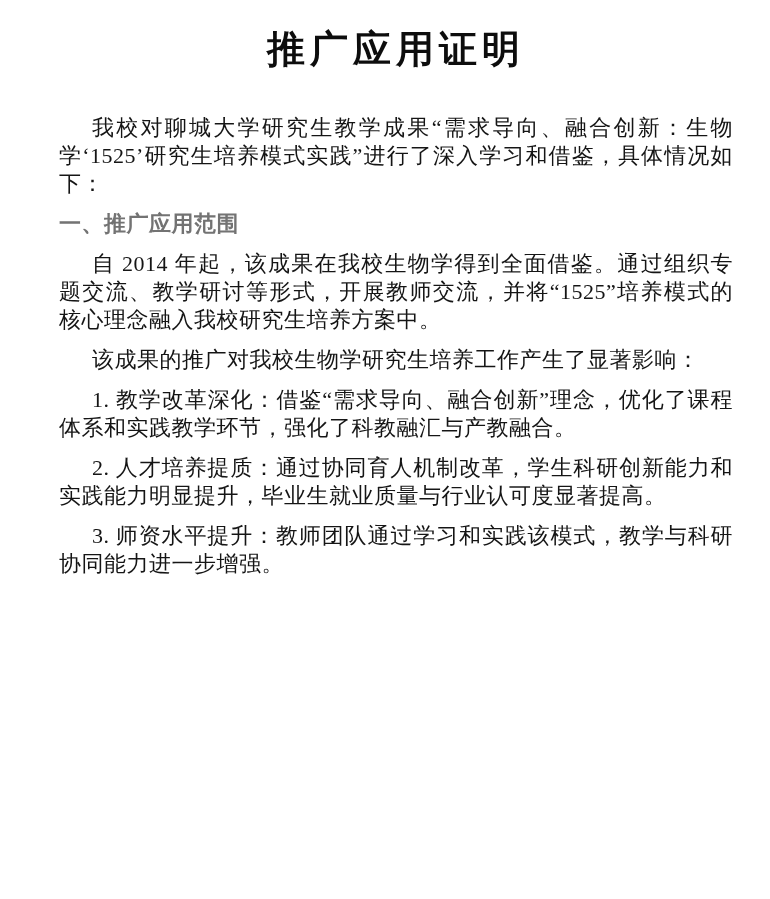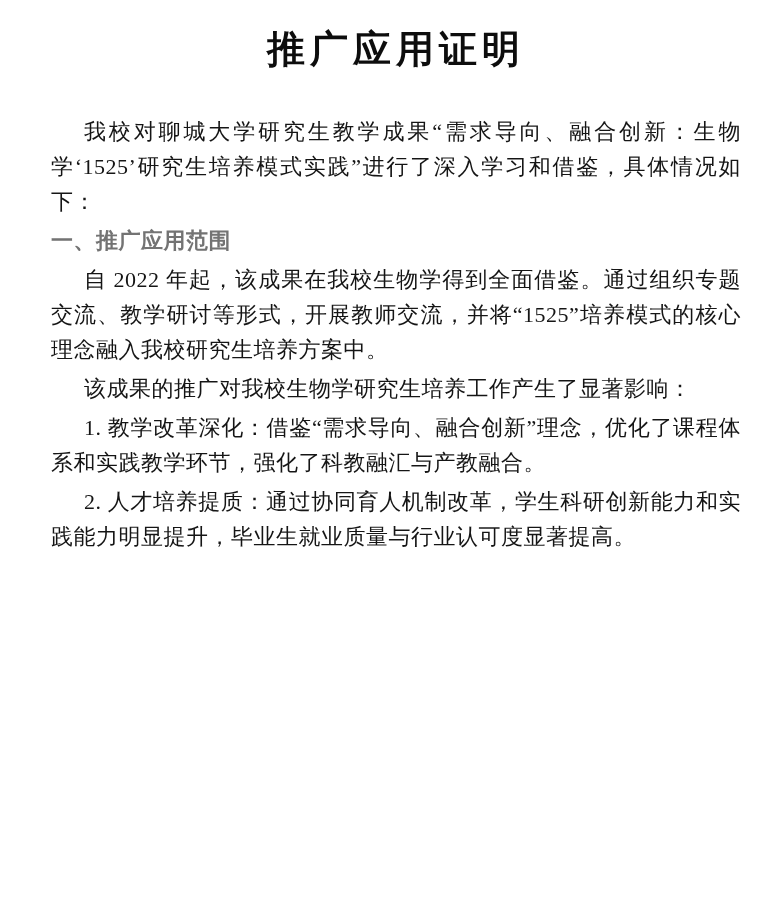--- a/index.html
+++ b/index.html
@@ -22,23 +22,23 @@
     margin: 0 0 40px 0;
     text-align: center;
     font-size: 38px;
     font-weight: bold;
     letter-spacing: 5px;
     line-height: 50px;
     color: #0d0d0d;
     font-family: "Liberation Sans", "DejaVu Sans", sans-serif;
   }
   .content p {
-    margin: 4px;
+    margin: 12px;
     font-size: 22px;
-    line-height: 35px;
+    line-height: 28px;
     text-align: justify;
     letter-spacing: 0.5px;
   }
   .p-indent { text-indent: 33px; }
   .p-heading {
     font-family: "Liberation Sans", "DejaVu Sans", sans-serif;
     font-weight: bold;
     font-size: 23px;
     letter-spacing: 8px;
     text-indent: 0;
@@ -100,24 +100,25 @@
   }
 </style>
 </head>
 <body>
 
 <div class="page">
   <div class="content">
     <h1 class="doc-title">推广应用证明</h1>
     <p class="p-indent">我校对聊城大学研究生教学成果“需求导向、融合创新：生物学‘1525’研究生培养模式实践”进行了深入学习和借鉴，具体情况如下：</p>
     <p class="p-heading">一、推广应用范围</p>
-    <p class="p-indent">自 2022 年起，该成果在我校生物学得到全面借鉴。通过组织专题交流、教学研讨等形式，开展教师交流，并将“1525”培养模式的核心理念融入我校研究生培养方案中。</p>
+    <p class="p-indent">自 2014 年起，该成果在我校生物学得到全面借鉴。通过组织专题交流、教学研讨等形式，开展教师交流，并将“1525”培养模式的核心理念融入我校研究生培养方案中。</p>
     <p class="p-indent">该成果的推广对我校生物学研究生培养工作产生了显著影响：</p>
     <p class="p-indent">1. 教学改革深化：借鉴“需求导向、融合创新”理念，优化了课程体系和实践教学环节，强化了科教融汇与产教融合。</p>
     <p class="p-indent">2. 人才培养提质：通过协同育人机制改革，学生科研创新能力和实践能力明显提升，毕业生就业质量与行业认可度显著提高。</p>
+    <p class="p-indent">3. 师资水平提升：教师团队通过学习和实践该模式，教学与科研协同能力进一步增强。</p>
   </div>
 
   <div class="seal">
     <div class="seal-ring"></div>
     <span class="seal-char sc0">天</span>
     <span class="seal-char sc1">津</span>
     <span class="seal-char sc2">科</span>
     <span class="seal-char sc3">技</span>
     <span class="seal-char sc4">大</span>
     <span class="seal-char sc5">学</span>

